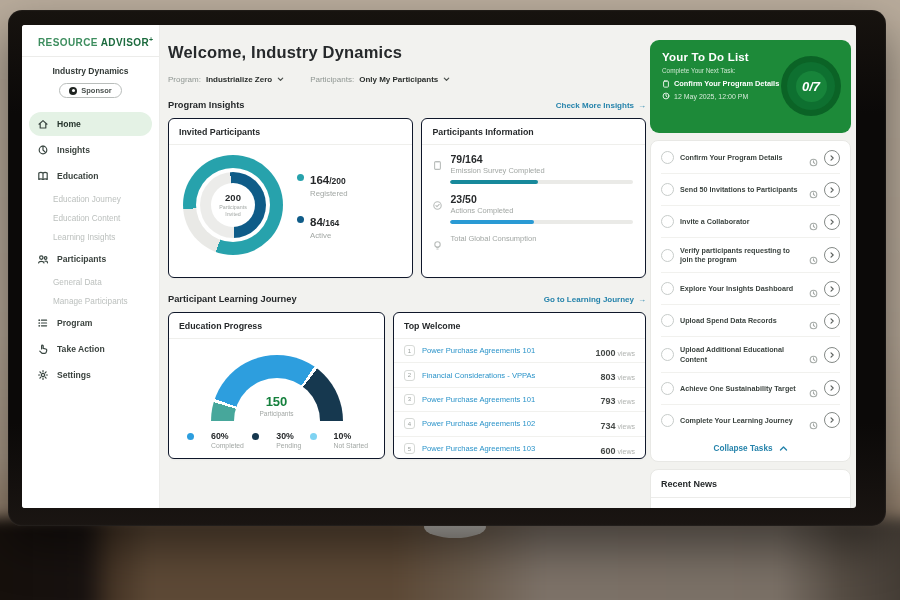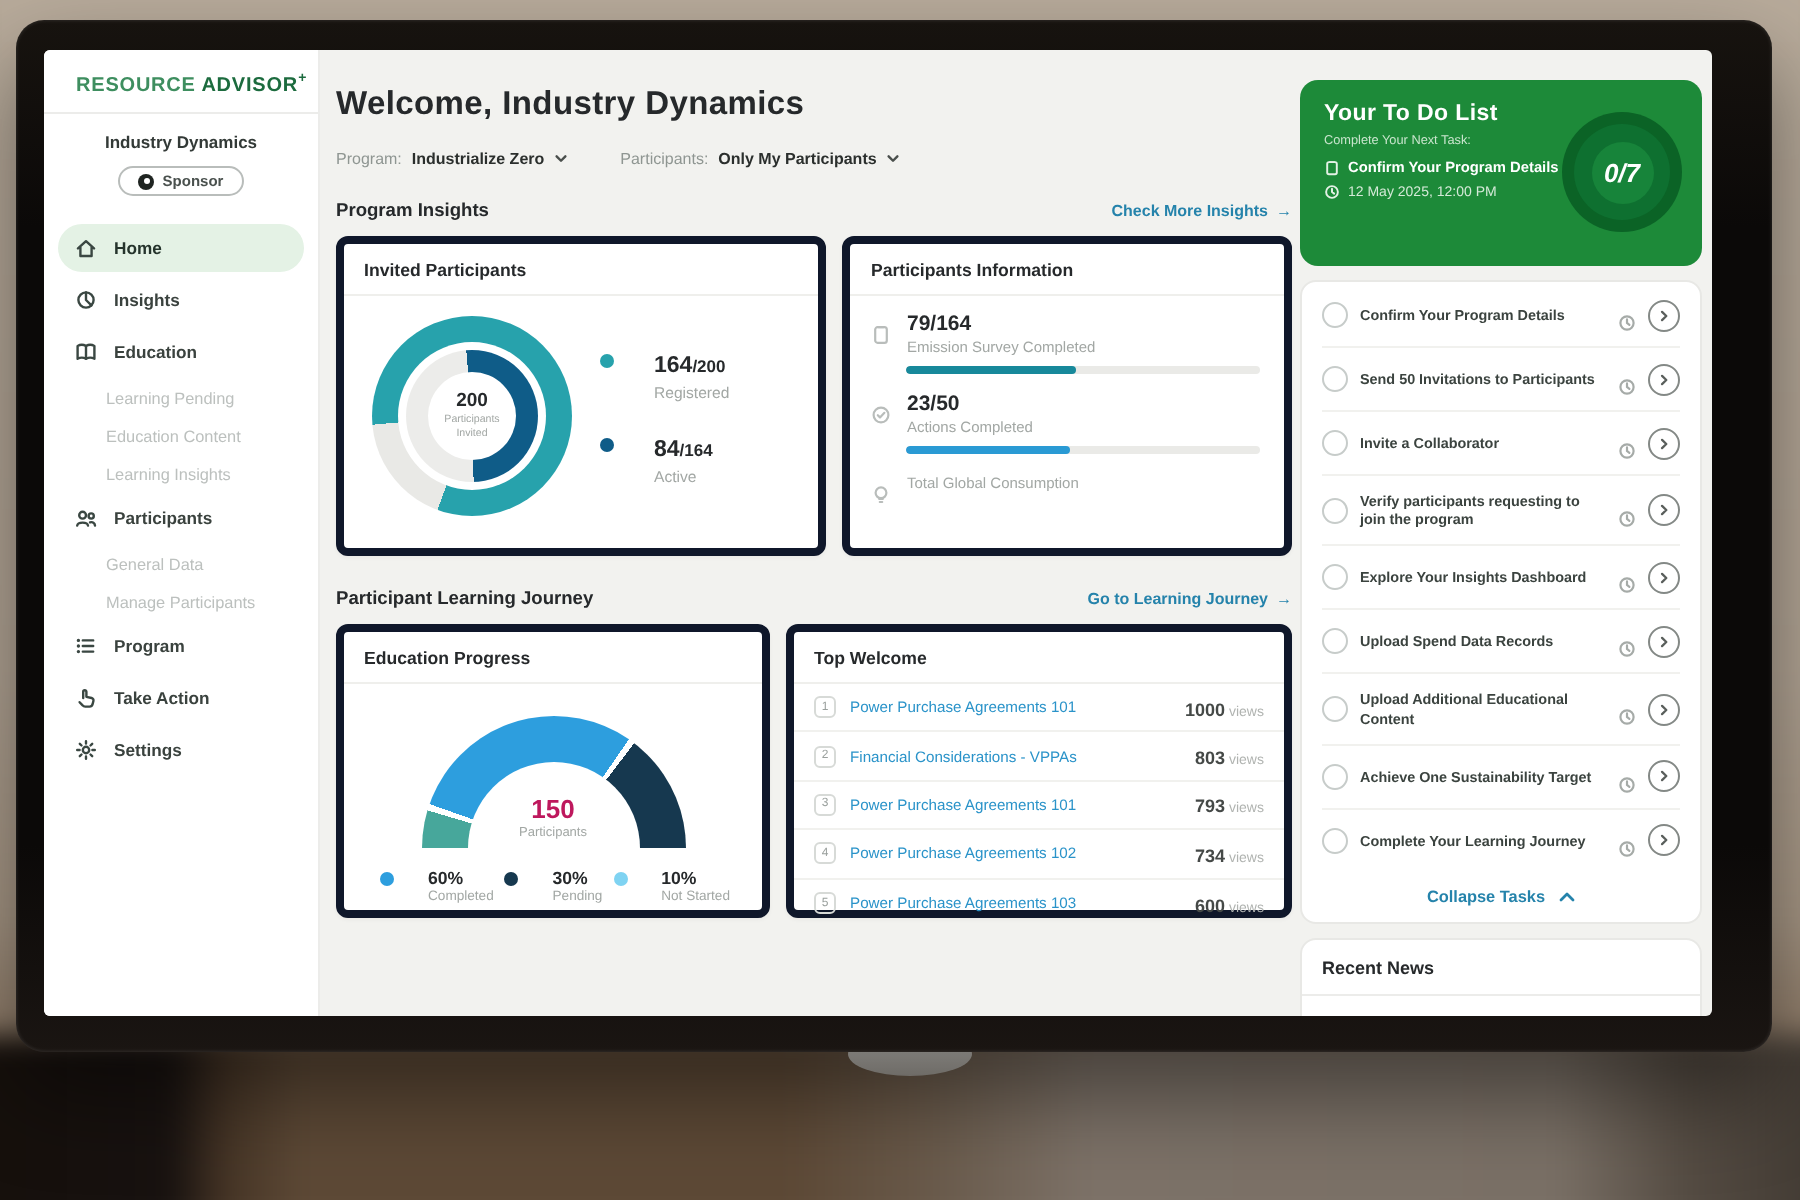--- a/index.html
+++ b/index.html
@@ -47,36 +47,36 @@
   .welcome { margin-top:18px; font-size:16.5px; font-weight:700; color:#26292b; letter-spacing:.2px; }
   .filters { display:flex; align-items:center; gap:26px; margin-top:13px;text-align:right; }
   .filter { display:flex; align-items:center; gap:5px; font-size:8px; cursor:pointer; }
   .filter .flabel { color:#8f9692; }
   .filter .fvalue { color:#2b2f2d; font-weight:700; }
   .filter svg { width:7px; height:7px; stroke:#4a4f4c; fill:none; stroke-width:1.4; stroke-linecap:round; stroke-linejoin:round; }
   .section-row { display:flex; align-items:center; justify-content:space-between; margin-top:16px; }
   .section-title { font-size:9.3px; font-weight:700; color:#26292b; }
   .more-link { font-size:8px; font-weight:700; color:#2583ab; display:flex; gap:4px; align-items:center; cursor:pointer; }
   .cards-row { display:flex; gap:8px; margin-top:8px; }
-  .card { background:#fff; border:4px solid #0f172a; border-radius:6px; box-shadow:0 1px 2px rgba(0,0,0,.04); }
+  .card { background:#fff; border:1px solid #0f172a; border-radius:6px; box-shadow:0 1px 2px rgba(0,0,0,.04); }
   .card-title { font-size:8.8px; font-weight:700; color:#26292b; padding:8px 10px 7px; border-bottom:1px solid #efefec; }
 
   
   .card-invited { width:246px; height:160px; }
   .invited-body { display:flex; align-items:center; gap:14px; padding:10px 8px 0 14px; }
   .donut { position:relative; width:100px; height:100px; flex:none; }
   .donut .layer { position:absolute; border-radius:50%; }
   .ring-outer { inset:0; background:conic-gradient(from 265deg,#27a2ac 0 82%,#e9e9e6 82% 100%); }
   .ring-outer-hole { inset:13px; background:#fff; }
   .ring-inner { inset:17px; background:conic-gradient(from 355deg,#0f5c88 0 51%,#ececea 51% 100%); }
   .ring-inner-hole { inset:28px; background:#fff; display:flex; flex-direction:column; align-items:center; justify-content:center; }
   .donut-val { font-size:9.5px; font-weight:700; color:#26292b; }
   .donut-lab { font-size:5.3px; color:#a2a7a4; text-align:center; line-height:1.25; margin-top:1px; }
   .legend-col { display:flex; flex-direction:column; gap:14px; }
-  .leg-item { display:flex; gap:20px; }
+  .leg-item { display:flex; gap:6px; }
   .leg-dot { width:7px; height:7px; border-radius:50%; margin-top:4px; flex:none; }
   .leg-dot.teal { background:#27a2ac; } .leg-dot.navy { background:#0f5c88; }
   .leg-val { font-size:11.5px; font-weight:800; color:#26292b; }
   .leg-total { font-size:8.5px; font-weight:700; color:#26292b; }
   .leg-lab { font-size:7.8px; color:#a2a7a4; margin-top:1px; }
 
   
   .card-info { width:225px; height:160px; }
   .info-body { padding:8px 12px 0 10px; }
   .info-row { display:flex; gap:7px; margin-bottom:9px; }
@@ -90,21 +90,21 @@
   .bar-fill.teal { width:48%; background:#18899b; }
   .bar-fill.blue { width:46%; background:#2a9ad4; }
 
   
   .card-gauge { width:217px; height:147px; }
   .gauge-wrap { width:132px; height:66px; margin:16px auto 0; position:relative; overflow:hidden; }
   .gauge { position:absolute; inset:0; height:132px; border-radius:50%;
     background:conic-gradient(from 270deg,#47a79b 0 4.6%,#fff 4.6% 5.4%,#2d9ede 5.4% 34.6%,#fff 34.6% 35.4%,#16384f 35.4% 50%,transparent 50%); }
   .gauge-hole { position:absolute; left:23px; top:23px; width:86px; height:86px; border-radius:50%; background:#fff;
     display:flex; flex-direction:column; align-items:center; padding-top:16px; }
-  .gauge-val { font-size:13px; font-weight:700; color:#be185d; }
+  .gauge-val { font-size:13px; font-weight:700; color:#15803d; }
   .gauge-lab { font-size:6.5px; color:#a2a7a4; margin-top:1px; }
   .gauge-legend { display:flex; justify-content:space-between; padding:10px 16px 0 18px; }
   .gl-item { display:flex; gap:17px; }
   .gl-dot { width:7px; height:7px; border-radius:50%; margin-top:2px; flex:none; }
   .gl-dot.blue { background:#2d9ede; } .gl-dot.navy { background:#16384f; } .gl-dot.light { background:#7fd3f2; }
   .gl-pct { font-size:8.8px; font-weight:800; color:#26292b; }
   .gl-lab { font-size:6.8px; color:#a2a7a4; margin-top:1px; }
 
   
   .card-lessons { width:253px; height:147px; }
@@ -186,21 +186,21 @@
           </div>
           <div class="nav-item">
             <span class="nav-icon">
                 <svg viewBox="0 0 12 12">
                   <path d="M1.8 3c1.4-.8 2.8-.8 4.2 0 1.4-.8 2.8-.8 4.2 0v6.4c-1.4-.8-2.8-.8-4.2 0-1.4-.8-2.8-.8-4.2 0z"></path>
                   <path d="M6 3v6.4"></path>
                 </svg>
               </span>
             <span>Education</span>
           </div>
-          <div class="nav-sub">Learning Pending</div>
+          <div class="nav-sub">Education Journey</div>
           <div class="nav-sub">Education Content</div>
           <div class="nav-sub">Learning Insights</div>
           <div class="nav-item">
             <span class="nav-icon">
                 <svg viewBox="0 0 12 12">
                   <circle cx="4.3" cy="4.6" r="1.7"></circle>
                   <path d="M1.6 9.8c.3-2 5.1-2 5.4 0"></path>
                   <circle cx="8.6" cy="5" r="1.3"></circle>
                   <path d="M8 8.2c1.3-.5 2.4.3 2.5 1.6"></path>
                 </svg>

